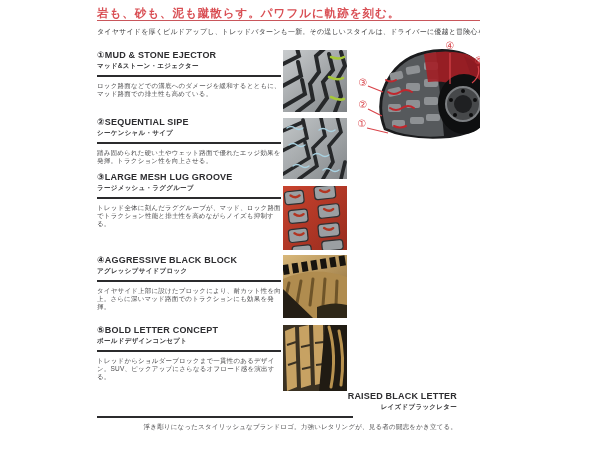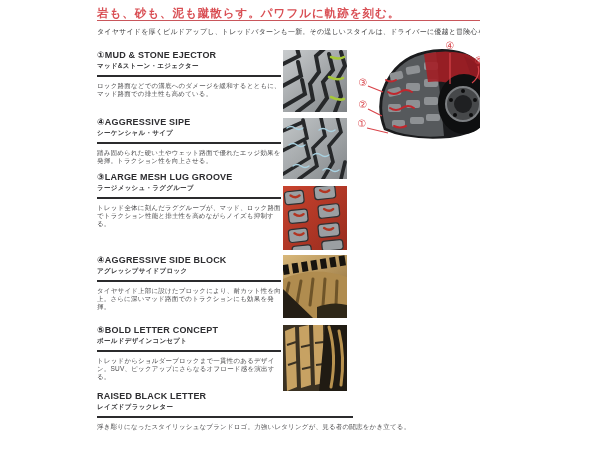--- a/index.html
+++ b/index.html
@@ -10,21 +10,21 @@
   #main-heading{left:97px;top:6px;font-size:11.5px;font-weight:bold;color:#d94f54;
                 letter-spacing:1px;white-space:nowrap;}
   #heading-rule{left:97px;top:20px;width:408px;height:1px;background:#c9565b;}
   #intro-text{left:97px;top:27px;font-size:7px;color:#3c3c3e;letter-spacing:.2px;white-space:nowrap;}
   
   .feature{left:97px;width:184px;}
   .feature h3{margin:0;font-size:9px;font-weight:bold;color:#2d2d30;letter-spacing:.2px;white-space:nowrap;}
   .feature .sub{margin-top:2px;font-size:6.5px;font-weight:bold;color:#3a3a3c;letter-spacing:.3px;}
   .feature .rule{margin-top:4px;height:1.5px;background:#2b2b2d;}
   .feature p{margin:5px 0 0 0;font-size:6.5px;line-height:8.4px;color:#4c4c4e;letter-spacing:.2px;}
-  .feature.wide{width:360px;}
+  .feature.wide{width:360px;text-align:right;}
   .feature.wide .rule{width:256px;}
   
   .tread-img{left:283px;width:64px;overflow:hidden;}
   .tread-img svg{display:block;}
   
   #tire-wrap{left:366px;top:42px;width:136px;height:100px;}
   .callout{font-size:10px;color:#d9444a;line-height:10px;width:12px;text-align:center;}
   #leader-lines{left:355px;top:36px;width:150px;height:110px;pointer-events:none;}
 </style>
 </head>
@@ -37,35 +37,35 @@
   <div class="abs" id="intro-text">タイヤサイドを厚くビルドアップし、トレッドパターンも一新。その逞しいスタイルは、ドライバーに優越と冒険心を抱かせる。</div>
 
   <section class="abs feature" style="top:50px">
     <h3>①MUD &amp; STONE EJECTOR</h3>
     <div class="sub">マッド&amp;ストーン・エジェクター</div>
     <div class="rule"></div>
     <p>ロック路面などでの溝底へのダメージを緩和するとともに、マッド路面での排土性も高めている。</p>
   </section>
 
   <section class="abs feature" style="top:117px">
-    <h3>④AGGRESSIVE SIPE</h3>
+    <h3>②SEQUENTIAL SIPE</h3>
     <div class="sub">シーケンシャル・サイプ</div>
     <div class="rule"></div>
     <p>踏み固められた硬い土やウェット路面で優れたエッジ効果を発揮。トラクション性を向上させる。</p>
   </section>
 
   <section class="abs feature" style="top:172px">
     <h3>③LARGE MESH LUG GROOVE</h3>
     <div class="sub">ラージメッシュ・ラググルーブ</div>
     <div class="rule"></div>
     <p>トレッド全体に刻んだラググルーブが、マッド、ロック路面でトラクション性能と排土性を高めながらノイズも抑制する。</p>
   </section>
 
   <section class="abs feature" style="top:255px">
-    <h3>④AGGRESSIVE SIDE BLOCK</h3>
+    <h3>④AGGRESSIVE BLACK BLOCK</h3>
     <div class="sub">アグレッシブサイドブロック</div>
     <div class="rule"></div>
     <p>タイヤサイド上部に設けたブロックにより、耐カット性を向上。さらに深いマッド路面でのトラクションにも効果を発揮。</p>
   </section>
 
   <section class="abs feature" style="top:325px">
     <h3>⑤BOLD LETTER CONCEPT</h3>
     <div class="sub">ボールドデザインコンセプト</div>
     <div class="rule"></div>
     <p>トレッドからショルダーブロックまで一貫性のあるデザイン。SUV、ピックアップにさらなるオフロード感を演出する。</p>

